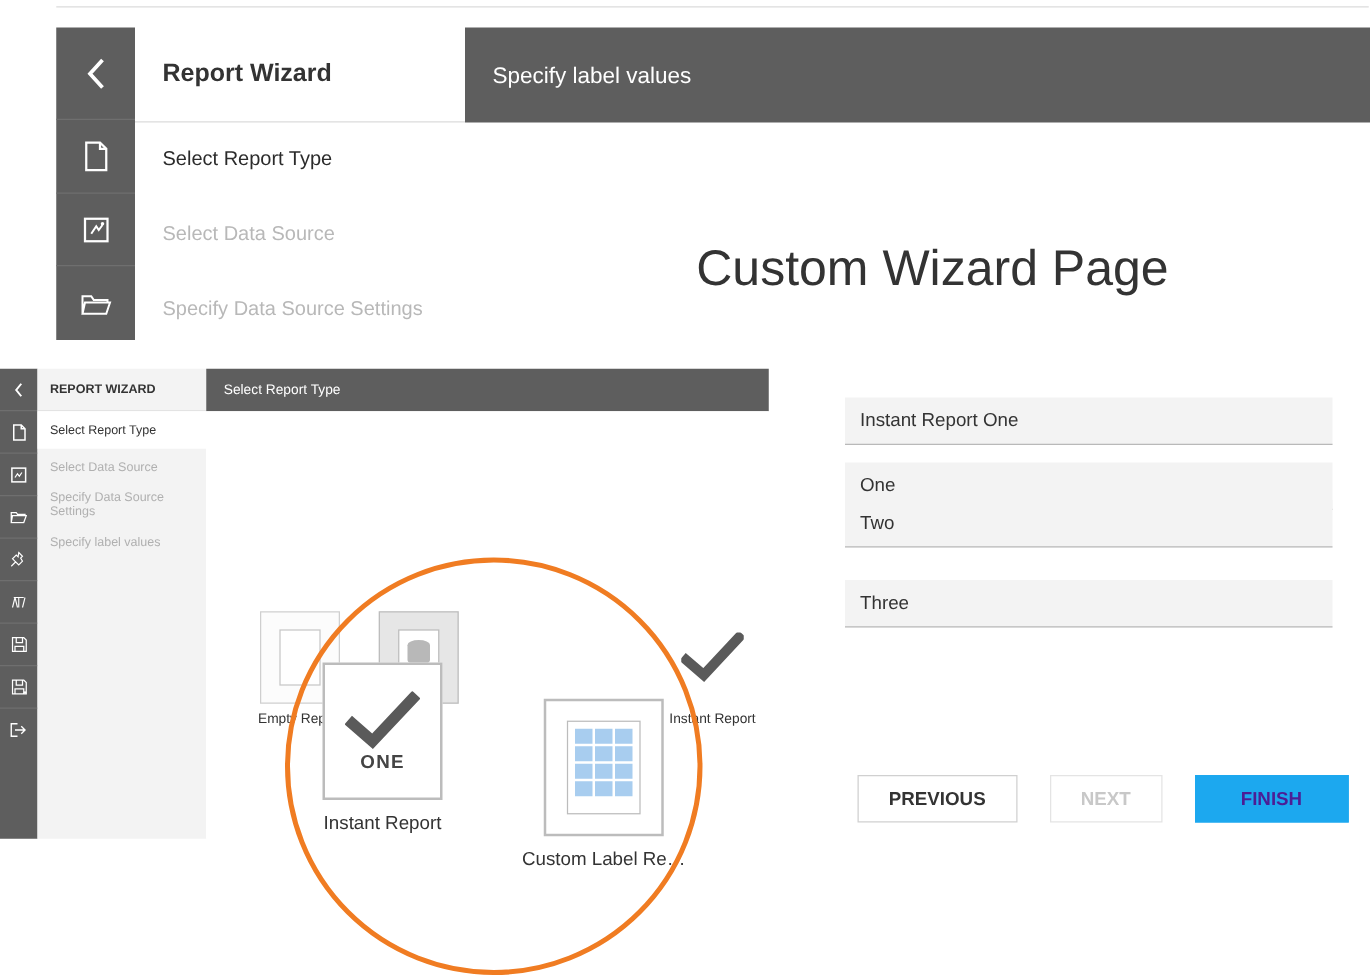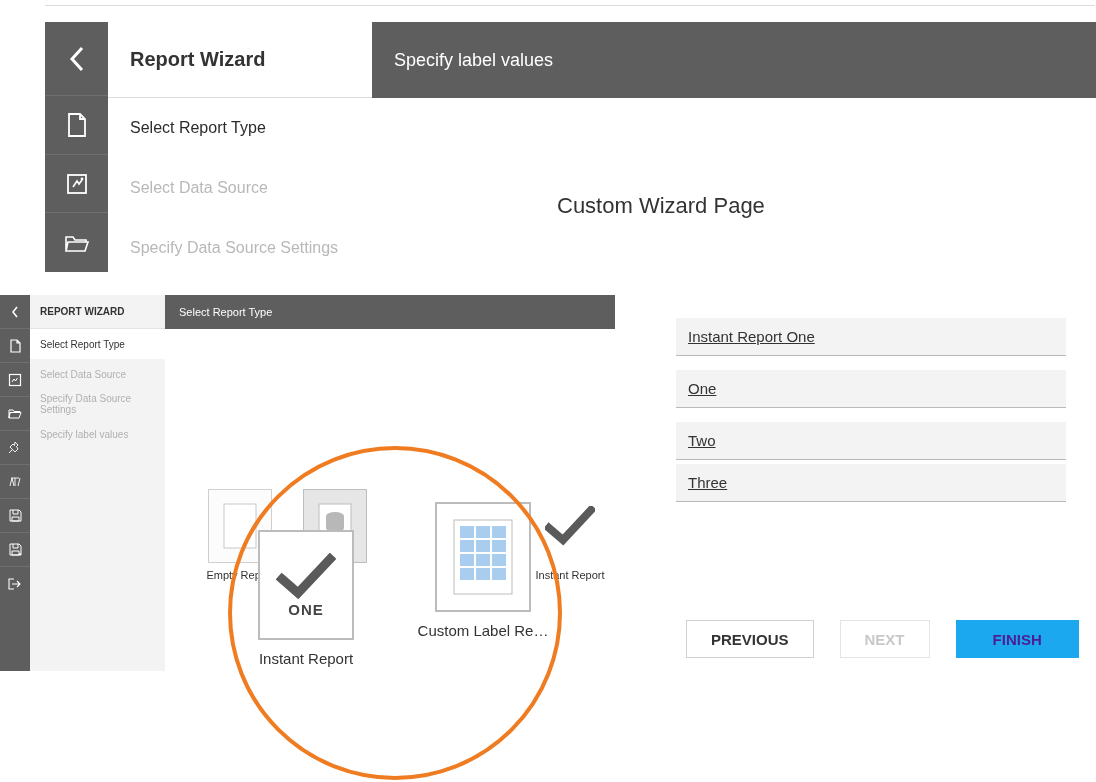--- a/index.html
+++ b/index.html
@@ -47,22 +47,22 @@
   
   .zoom { position: absolute; text-align: center; }
   .zoom .zbox { width: 96px; height: 110px; border: 2px solid #bcbcbc; background:#fff; display:flex; flex-direction:column; align-items:center; justify-content:center; }
   .zoom .zlbl { font-size: 15px; color: #333; margin-top: 10px; white-space: nowrap; overflow: hidden; text-overflow: ellipsis; }
   .zoom.cl .zlbl { width: 150px; }
 
   
   .circle { position:absolute; left: 228px; top: 446px; width: 334px; height: 334px; border: 4px solid #f07c22; border-radius: 50%; pointer-events:none; }
 
   
-  .custom-title { position:absolute; left: 557px; top: 193px; font-size: 22px; color: #333; font-weight: 400; }
-  .cfield { position:absolute; left: 676px; width: 390px; height: 38px; background: #f3f3f3; border-bottom: 1px solid #b9b9b9; padding: 0 12px; font-size: 15px; color: #333; display:flex; align-items:center; border-left:none; border-right:none; border-top:none;text-decoration:underline; }
+  .custom-title { position:absolute; left: 557px; top: 193px; font-size: 40px; color: #333; font-weight: 400; }
+  .cfield { position:absolute; left: 676px; width: 390px; height: 38px; background: #f3f3f3; border-bottom: 1px solid #b9b9b9; padding: 0 12px; font-size: 15px; color: #333; display:flex; align-items:center; border-left:none; border-right:none; border-top:none; }
   .cfield input { border:none; background:transparent; width:100%; height:100%; font-size:15px; color:#333; outline:none; }
 
   .btns { position:absolute; left: 686px; top: 620px; display:flex; gap: 26px; }
   .btn { height: 38px; padding: 0 24px; font-size: 15px; font-weight: 600; display:flex; align-items:center; justify-content:center; border:1px solid #d0d0d0; background:#fff; color:#333; cursor:pointer; }
   .btn.disabled { color:#c8c8c8; border-color:#e4e4e4; cursor:default; }
   .btn.primary { background:#1ca8ef; border-color:#1ca8ef; color:#4c1d95; padding:0 36px;}
 </style>
 </head>
 <body>
 
@@ -200,21 +200,21 @@
   <div class="zoom" style="left:258px; top:530px;">
     <div class="zbox">
       <svg width="60" height="48" viewBox="0 0 60 48">
         <polyline points="6,26 22,40 54,6" fill="none" stroke="#5a5a5a" stroke-width="9" stroke-linecap="square"></polyline>
       </svg>
       <div style="font-size:15px; font-weight:600; color:#444; letter-spacing:1px;">ONE</div>
     </div>
     <div class="zlbl">Instant Report</div>
   </div>
 
-  <div class="zoom cl" style="left:408px; top:502px;">
+  <div class="zoom cl" style="left:408px; top:559px;">
     <div class="zbox" style="margin-left:27px;">
       <svg width="70" height="86" viewBox="0 0 70 86">
         <rect x="6" y="6" width="58" height="74" fill="#fff" stroke="#bcbcbc"></rect>
         <g fill="#a8cdef">
           <rect x="12" y="12" width="14" height="12"></rect>
             <rect x="28" y="12" width="14" height="12"></rect>
             <rect x="44" y="12" width="14" height="12"></rect>
           <rect x="12" y="26" width="14" height="12"></rect>
             <rect x="28" y="26" width="14" height="12"></rect>
             <rect x="44" y="26" width="14" height="12"></rect>
@@ -233,21 +233,21 @@
   <div class="circle"></div>
 
   <div class="custom-title">Custom Wizard Page</div>
 
   <div class="cfield" style="top:318px;">
     <input value="Instant Report One" style="">
   </div>
   <div class="cfield" style="top:370px;">
     <input value="One" style="">
   </div>
-  <div class="cfield" style="top:422px;">
+  <div class="cfield" style="top:400px;">
     <input value="Two" style="">
   </div>
   <div class="cfield" style="top:464px;">
     <input value="Three" style="">
   </div>
 
   <div class="btns">
     <div class="btn">PREVIOUS</div>
     <div class="btn disabled">NEXT</div>
     <div class="btn primary">FINISH</div>

